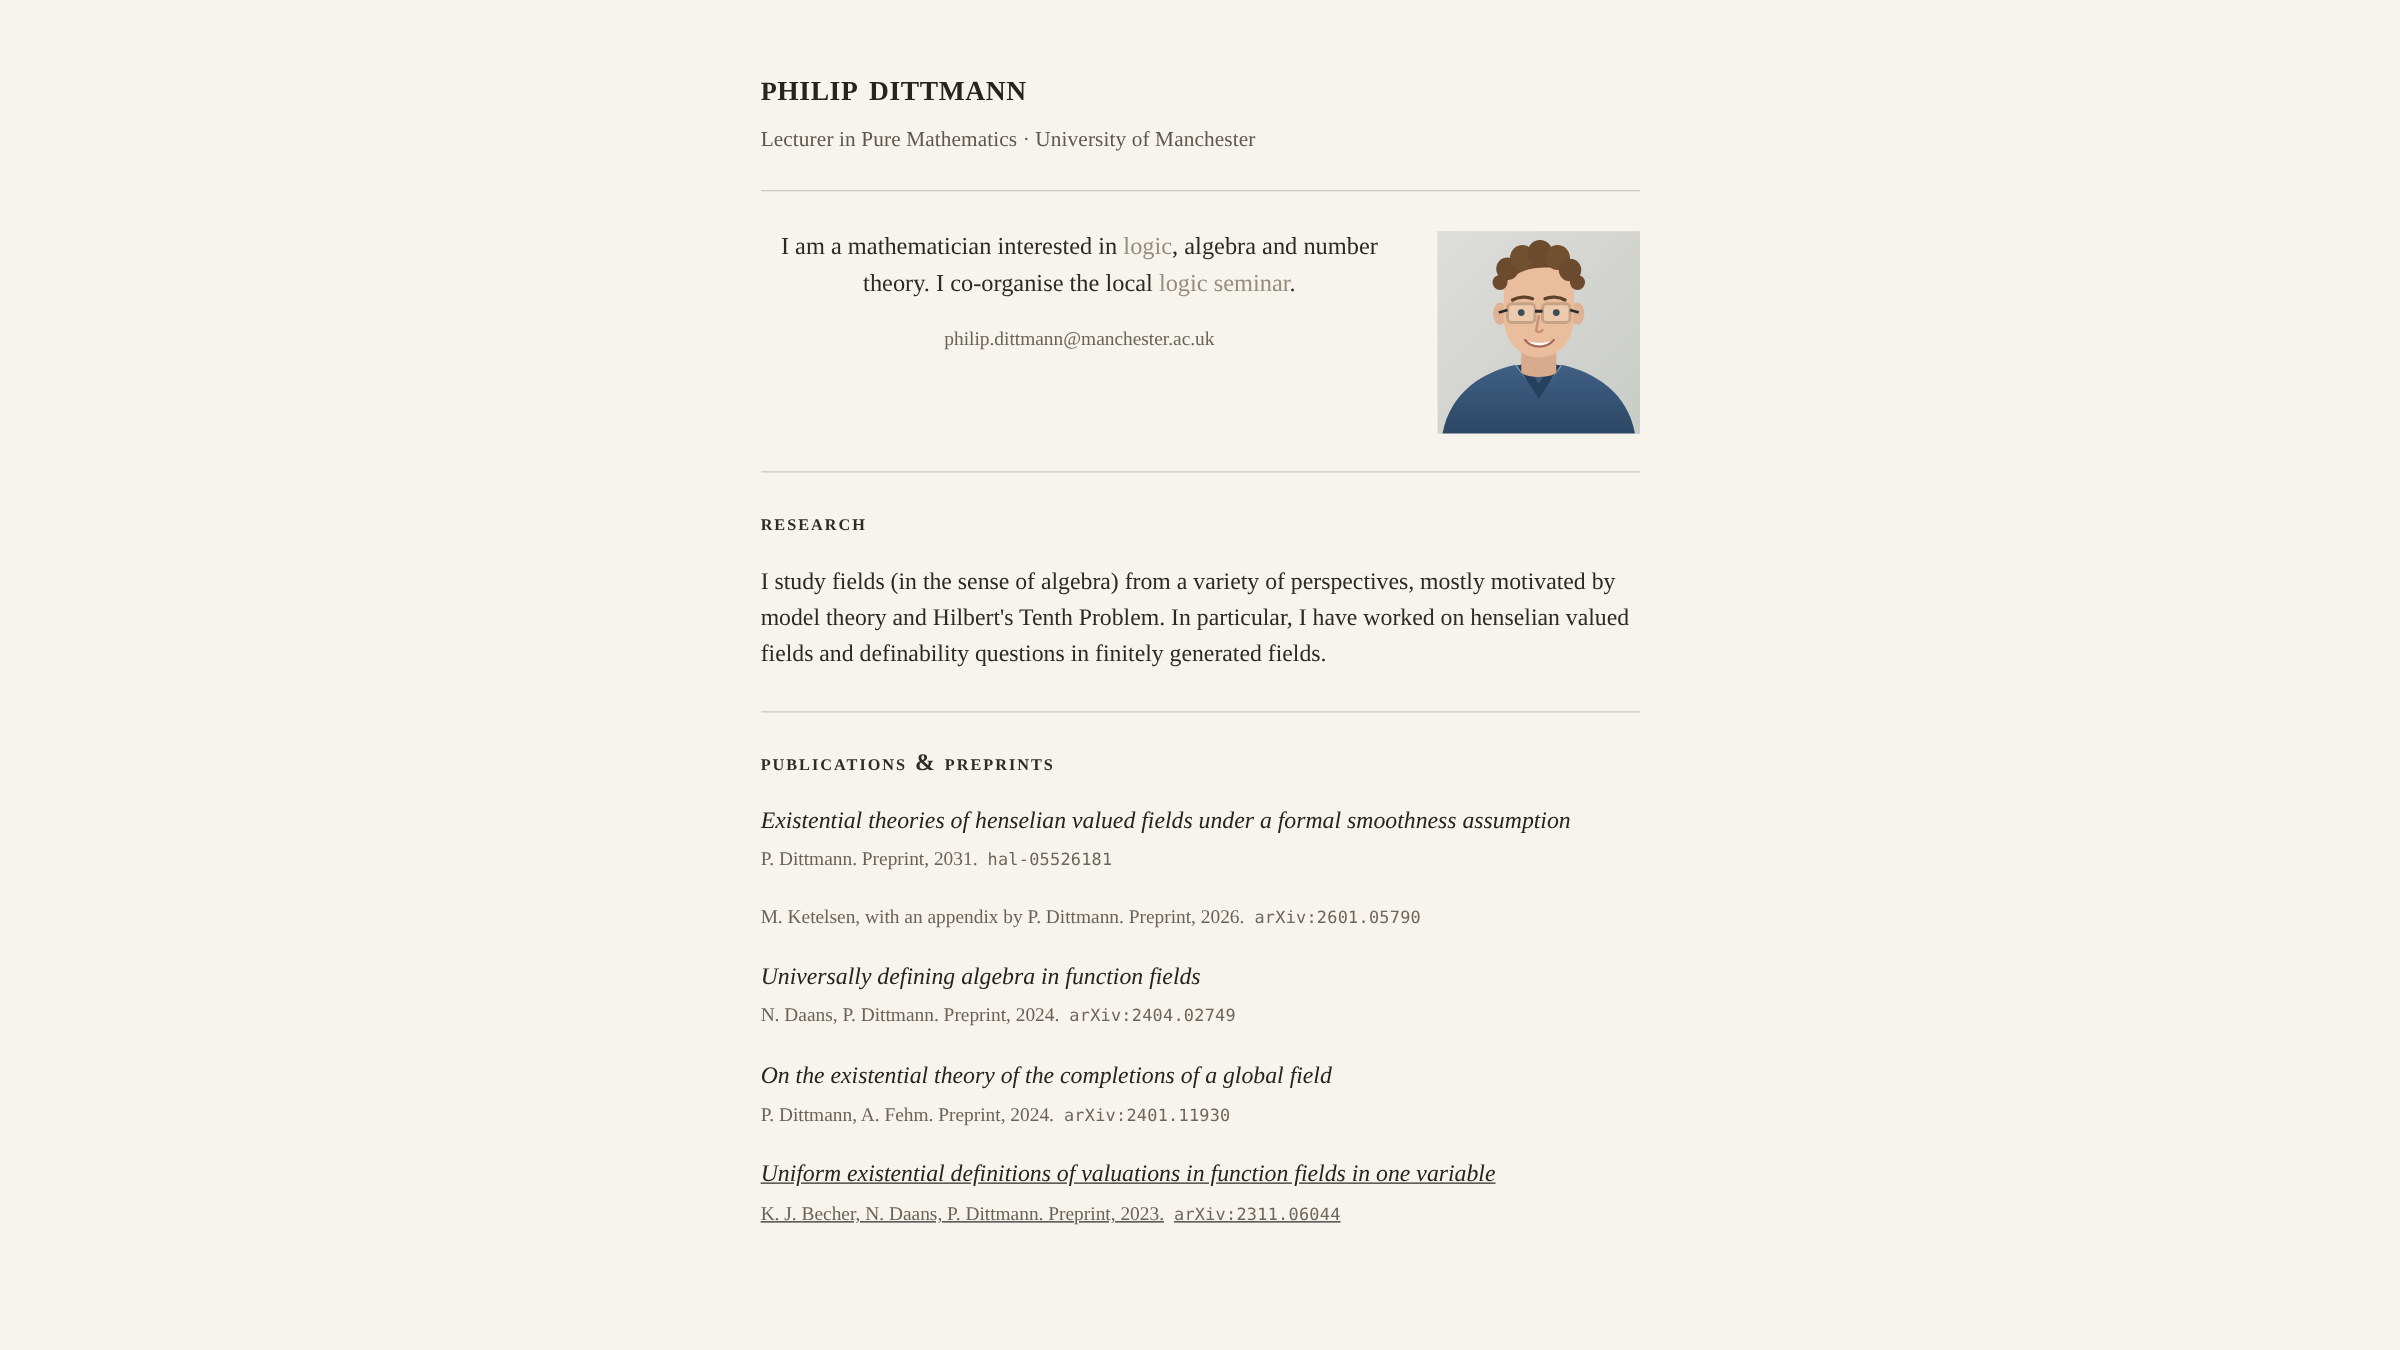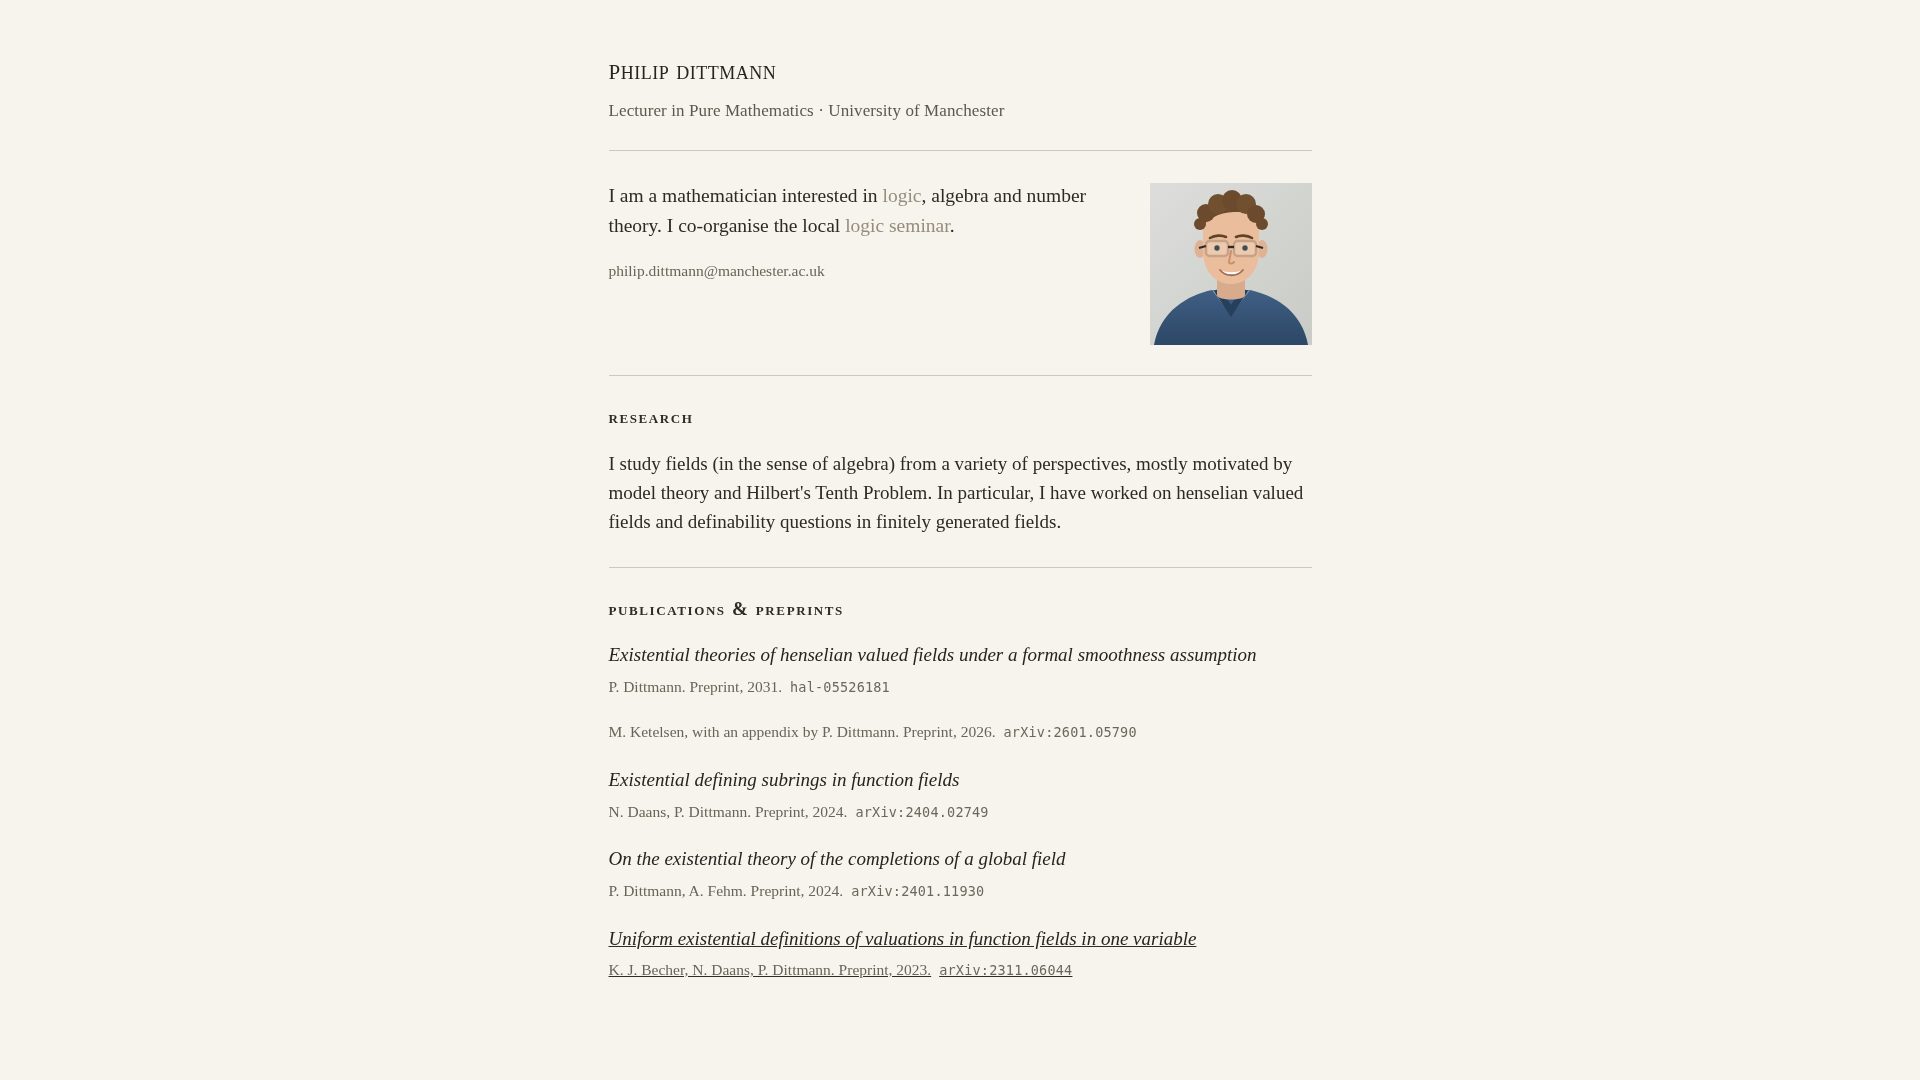--- a/index.html
+++ b/index.html
@@ -27,22 +27,22 @@
 
   .container {
     width: 703px;
     margin: 0 auto;
     padding-top: 52px;
     position: relative;
   }
 
   
   .site-title {
-    font-size: 26px;
-    font-weight: 400;
+    font-size: 32px;
+    font-weight: 700;
     margin: 0 0 13px 0;
     letter-spacing: 0.5px;
     color: #26241f;
     font-variant: small-caps;
     text-transform: lowercase;
     line-height: 1.1;
   }
   .site-title::first-letter { font-size: 30px; }
 
   .tagline {
@@ -63,21 +63,21 @@
   .rule-top { margin-top: 28px; }
 
   
   .intro-wrap {
     display: flex;
     align-items: flex-start;
     justify-content: space-between;
     padding-top: 30px;
     padding-bottom: 30px;
   }
-  .intro-text { width: 510px; }
+  .intro-text { width: 510px; text-align: center; }
 
   .intro-para {
     font-size: 19.5px;
     line-height: 1.52;
     margin: 0 0 17px 0;
     color: #2c2a25;
   }
 
   a.link {
     color: #968d7d;
@@ -244,21 +244,21 @@
       <h2 class="section-heading">Publications &amp; Preprints</h2>
       <ul class="pub-list">
         <li class="pub-item">
           <div class="pub-title">Existential theories of henselian valued fields under a formal smoothness assumption</div>
           <div class="pub-meta"><span>P. Dittmann. Preprint, 2031.</span><span class="pub-id">hal-05526181</span></div>
         </li>
         <li class="pub-item">
           <div class="pub-meta"><span>M. Ketelsen, with an appendix by P. Dittmann. Preprint, 2026.</span><span class="pub-id">arXiv:2601.05790</span></div>
         </li>
         <li class="pub-item">
-          <div class="pub-title">Existential defining subrings in function fields</div>
+          <div class="pub-title">Universally defining algebra in function fields</div>
           <div class="pub-meta"><span>N. Daans, P. Dittmann. Preprint, 2024.</span><span class="pub-id">arXiv:2404.02749</span></div>
         </li>
         <li class="pub-item">
           <div class="pub-title">On the existential theory of the completions of a global field</div>
           <div class="pub-meta"><span>P. Dittmann, A. Fehm. Preprint, 2024.</span><span class="pub-id">arXiv:2401.11930</span></div>
         </li>
         <li class="pub-item">
           <div class="pub-title">Uniform existential definitions of valuations in function fields in one variable</div>
           <div class="pub-meta"><span>K. J. Becher, N. Daans, P. Dittmann. Preprint, 2023.</span><span class="pub-id">arXiv:2311.06044</span></div>
         </li>

